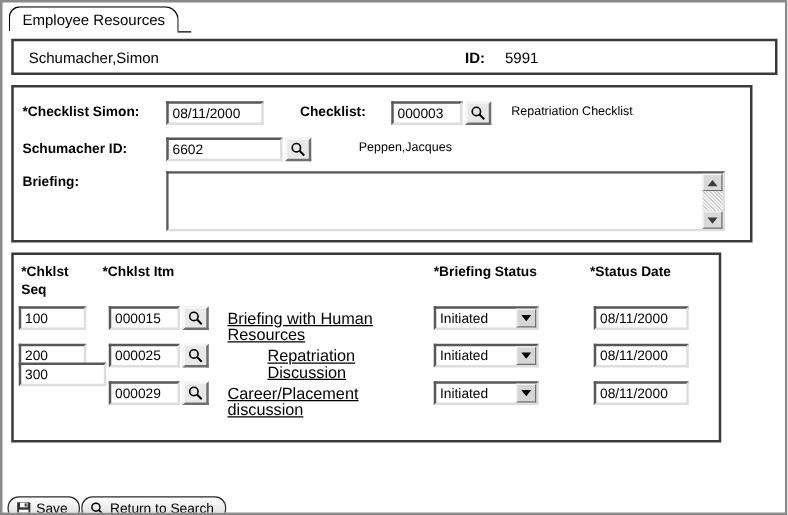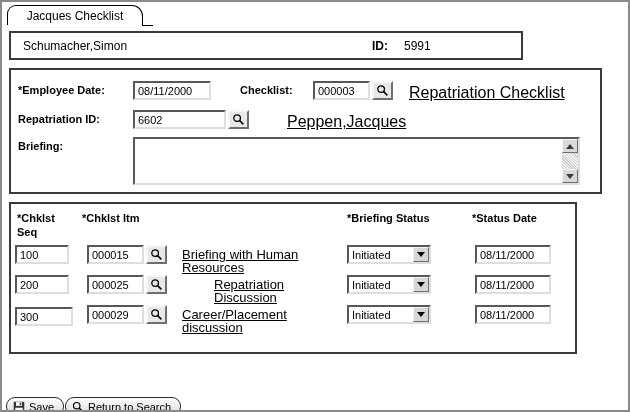--- a/index.html
+++ b/index.html
@@ -17,32 +17,32 @@
     background:#fff;
     display:flex; align-items:center; justify-content:center;
     font-size:12px;
   }
   .tab::after {
     content:""; position:absolute; left:100%; bottom:-1px;
     width:11px; height:1px; background:#000;
   }
   
   .namebar {
-    position:absolute; left:7px; top:29px; width:514px; height:29px;
+    position:absolute; left:7px; top:29px; width:613px; height:29px;
     border:2px solid #3a3a3a; background:#fff;
   }
   .namebar .nm { position:absolute; left:12px; top:6px; font-size:12px; }
   .namebar .idl { position:absolute; left:361px; top:6px; font-size:12px; font-weight:bold; }
   .namebar .idv { position:absolute; left:393px; top:6px; font-size:12px; }
   
   .group { position:absolute; border:2px solid #3a3a3a; background:#fff; }
   #group-info  { left:7px; top:66px;  width:593px; height:126px; }
   #group-items { left:7px; top:200px; width:568px; height:152px; }
   .lbl  { position:absolute; font-size:11px; font-weight:bold; white-space:nowrap; }
-  .txt  { position:absolute; font-size:16px; white-space:nowrap;text-decoration:underline; }
+  .txt  { position:absolute; font-size:10px; white-space:nowrap; }
   
   .field {
     position:absolute; height:19px; background:#fff;
     border:2px solid; border-color:#585858 #dedede #dedede #585858;
     font-family:"Liberation Sans","DejaVu Sans",sans-serif;
     font-size:11px; padding:0 3px; color:#000;
   }
   .lookup {
     position:absolute; width:21px; height:19px;
     background:#e8e8e8;
@@ -103,44 +103,44 @@
     margin-top:12px;
   }
   .pill svg { width:12px; height:12px; }
 </style>
 </head>
 <body>
 
 <div id="page">
 
   <div class="tab">
-    <span>Jacques Checklist</span>
+    <span>Employee Resources</span>
   </div>
 
   <div class="namebar">
     <span class="nm">Schumacher,Simon</span>
     <span class="idl">ID:</span>
     <span class="idv">5991</span>
   </div>
 
   <div class="group" id="group-info">
-    <span class="lbl" style="left:7px; top:14px;">*Employee Date:</span>
+    <span class="lbl" style="left:7px; top:14px;">*Checklist Simon:</span>
     <input class="field" style="left: 122px; top: 11px; width: 78px;" value="08/11/2000">
 
     <span class="lbl" style="left:229px; top:14px;">Checklist:</span>
     <input class="field" style="left: 302px; top: 11px; width: 57px;" value="000003">
     <button class="lookup" style="left:361px; top:11px;">
       <svg viewBox="0 0 16 16">
           <circle cx="6.3" cy="6.3" r="4.1" fill="none" stroke="#000" stroke-width="1.6"></circle>
           <line x1="9.4" y1="9.4" x2="14" y2="14" stroke="#000" stroke-width="2"></line>
         </svg>
     </button>
     <span class="txt" style="left:398px; top:14px;">Repatriation Checklist</span>
 
-    <span class="lbl" style="left:7px; top:43px;">Repatriation ID:</span>
+    <span class="lbl" style="left:7px; top:43px;">Schumacher ID:</span>
     <input class="field" style="left: 122px; top: 40px; width: 93px;" value="6602">
     <button class="lookup" style="left:217px; top:40px;">
       <svg viewBox="0 0 16 16">
           <circle cx="6.3" cy="6.3" r="4.1" fill="none" stroke="#000" stroke-width="1.6"></circle>
           <line x1="9.4" y1="9.4" x2="14" y2="14" stroke="#000" stroke-width="2"></line>
         </svg>
     </button>
     <span class="txt" style="left:276px; top:43px;">Peppen,Jacques</span>
 
     <span class="lbl" style="left:7px; top:70px;">Briefing:</span>
@@ -192,21 +192,21 @@
     </button>
     <div class="desc" style="left:171px; top:74px;padding-left:32px;">Repatriation Discussion</div>
     <div class="combo" style="left:336px; top:71px;">
       <span class="cval">Initiated</span>
       <span class="cbtn">
           <span class="tri-down"></span>
         </span>
     </div>
     <input class="field" style="left: 464px; top: 71px; width: 76px;" value="08/11/2000">
 
-    <input class="field" style="left: 4px; top: 103px; width: 58px;" value="300">
+    <input class="field" style="left: 4px; top: 86px; width: 70px;" value="300">
     <input class="field" style="left: 76px; top: 101px; width: 57px;" value="000029">
     <button class="lookup" style="left:135px; top:101px;">
       <svg viewBox="0 0 16 16">
           <circle cx="6.3" cy="6.3" r="4.1" fill="none" stroke="#000" stroke-width="1.6"></circle>
           <line x1="9.4" y1="9.4" x2="14" y2="14" stroke="#000" stroke-width="2"></line>
         </svg>
     </button>
     <div class="desc" style="left:171px; top:104px;">Career/Placement discussion</div>
     <div class="combo" style="left:336px; top:101px;">
       <span class="cval">Initiated</span>

